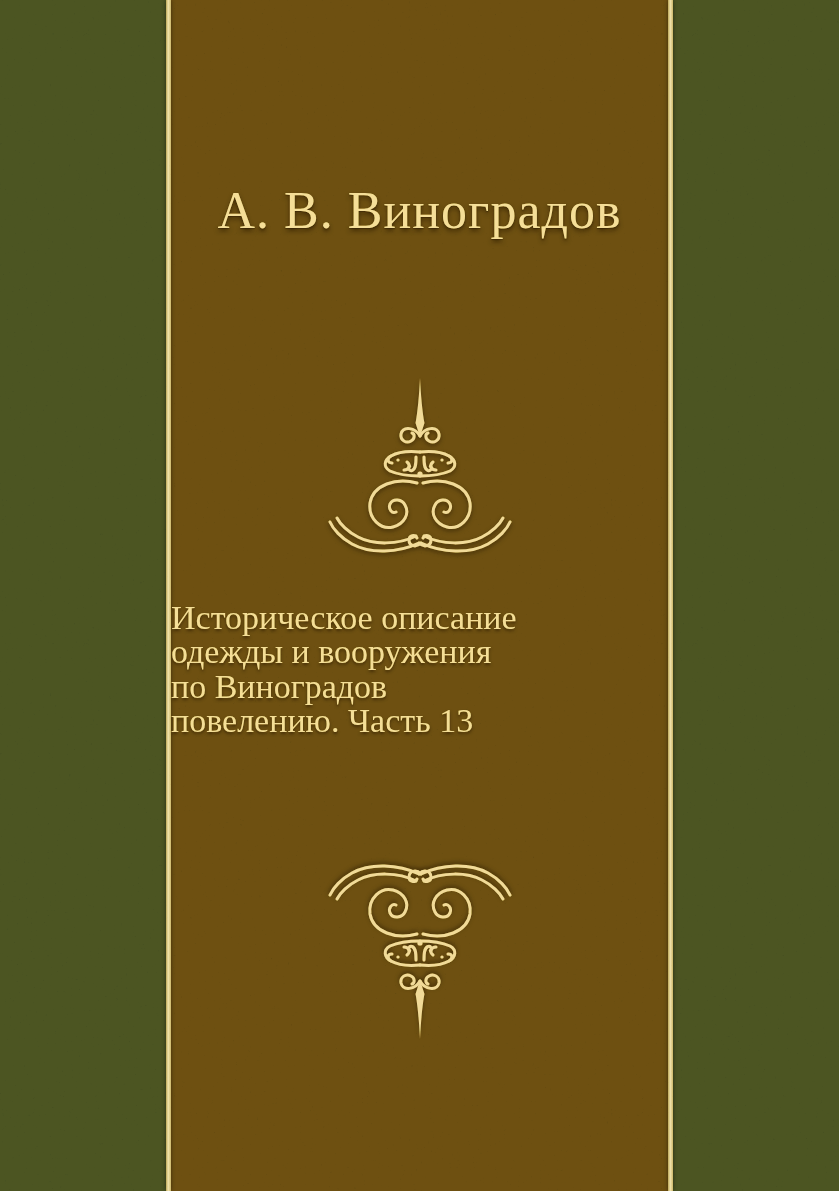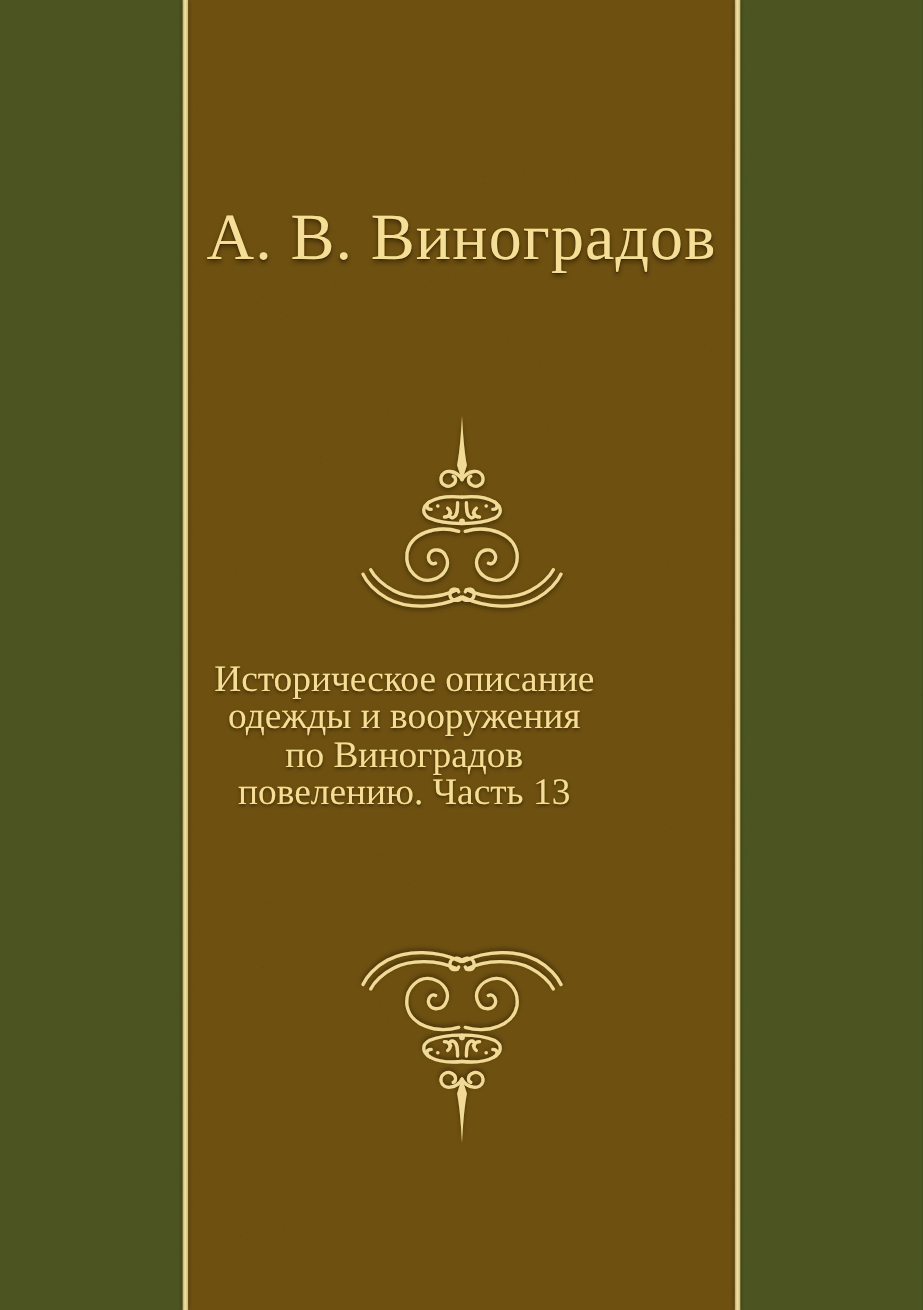--- a/index.html
+++ b/index.html
@@ -18,29 +18,28 @@
   .gold-stripe{
     position:absolute;top:0;bottom:0;width:5px;
     background:linear-gradient(90deg,#a8914e 0%,#eedda2 45%,#bfa75f 100%);
     box-shadow:0 0 4px rgba(0,0,0,.45);
   }
   .gold-stripe.left{left:166px;}
   .gold-stripe.right{left:668px;}
   .author{
     position:absolute;left:171px;width:497px;top:181px;
     text-align:center;
-    font-size:60px;
+    font-size:52px;
     letter-spacing:1px;
     color:#f3d78d;
     text-shadow:0 3px 4px rgba(35,22,0,.65), 0 1px 1px rgba(35,22,0,.5);
     white-space:nowrap;
   }
   .title{
     position:absolute;left:171px;width:393px;top:601px;
-    text-align:center;
     font-size:34px;
     line-height:34.4px;
     color:#f2d68c;
     text-shadow:0 2px 3px rgba(35,22,0,.65);
   }
   .title .line{display:block;}
   .orn{
     position:absolute;left:320px;width:200px;height:195px;
     filter:drop-shadow(0 2px 2px rgba(25,15,0,.55));
   }

